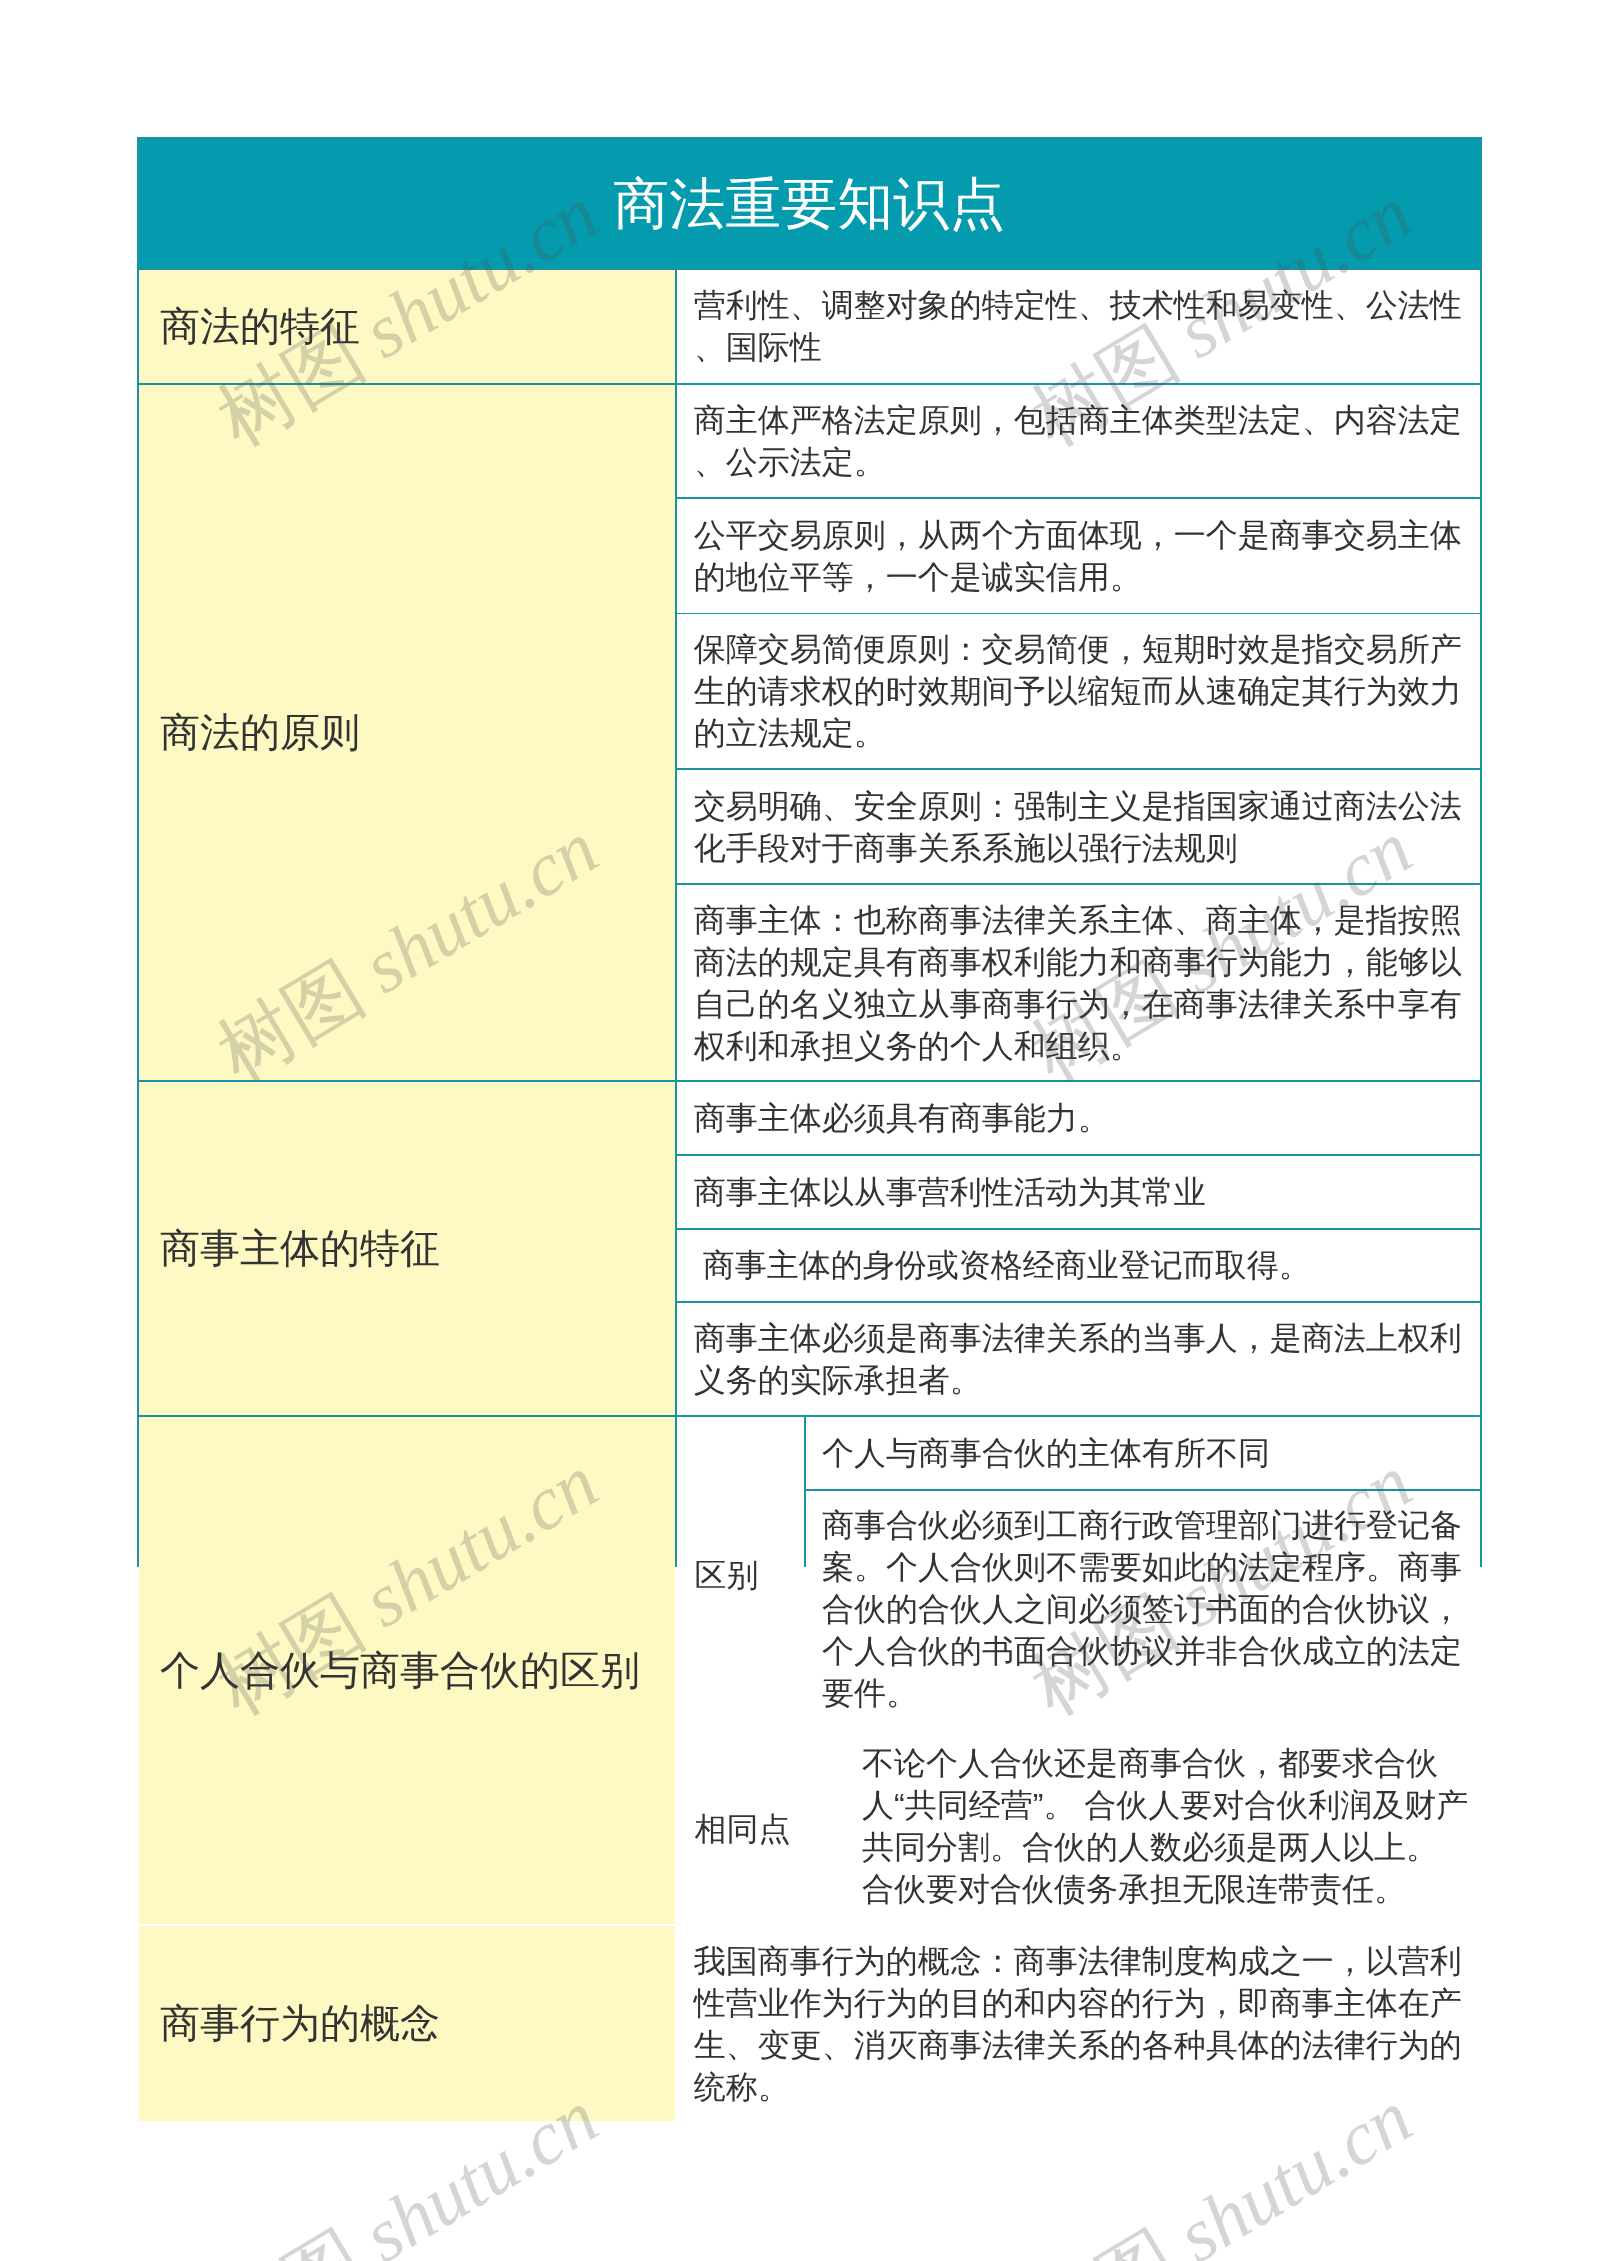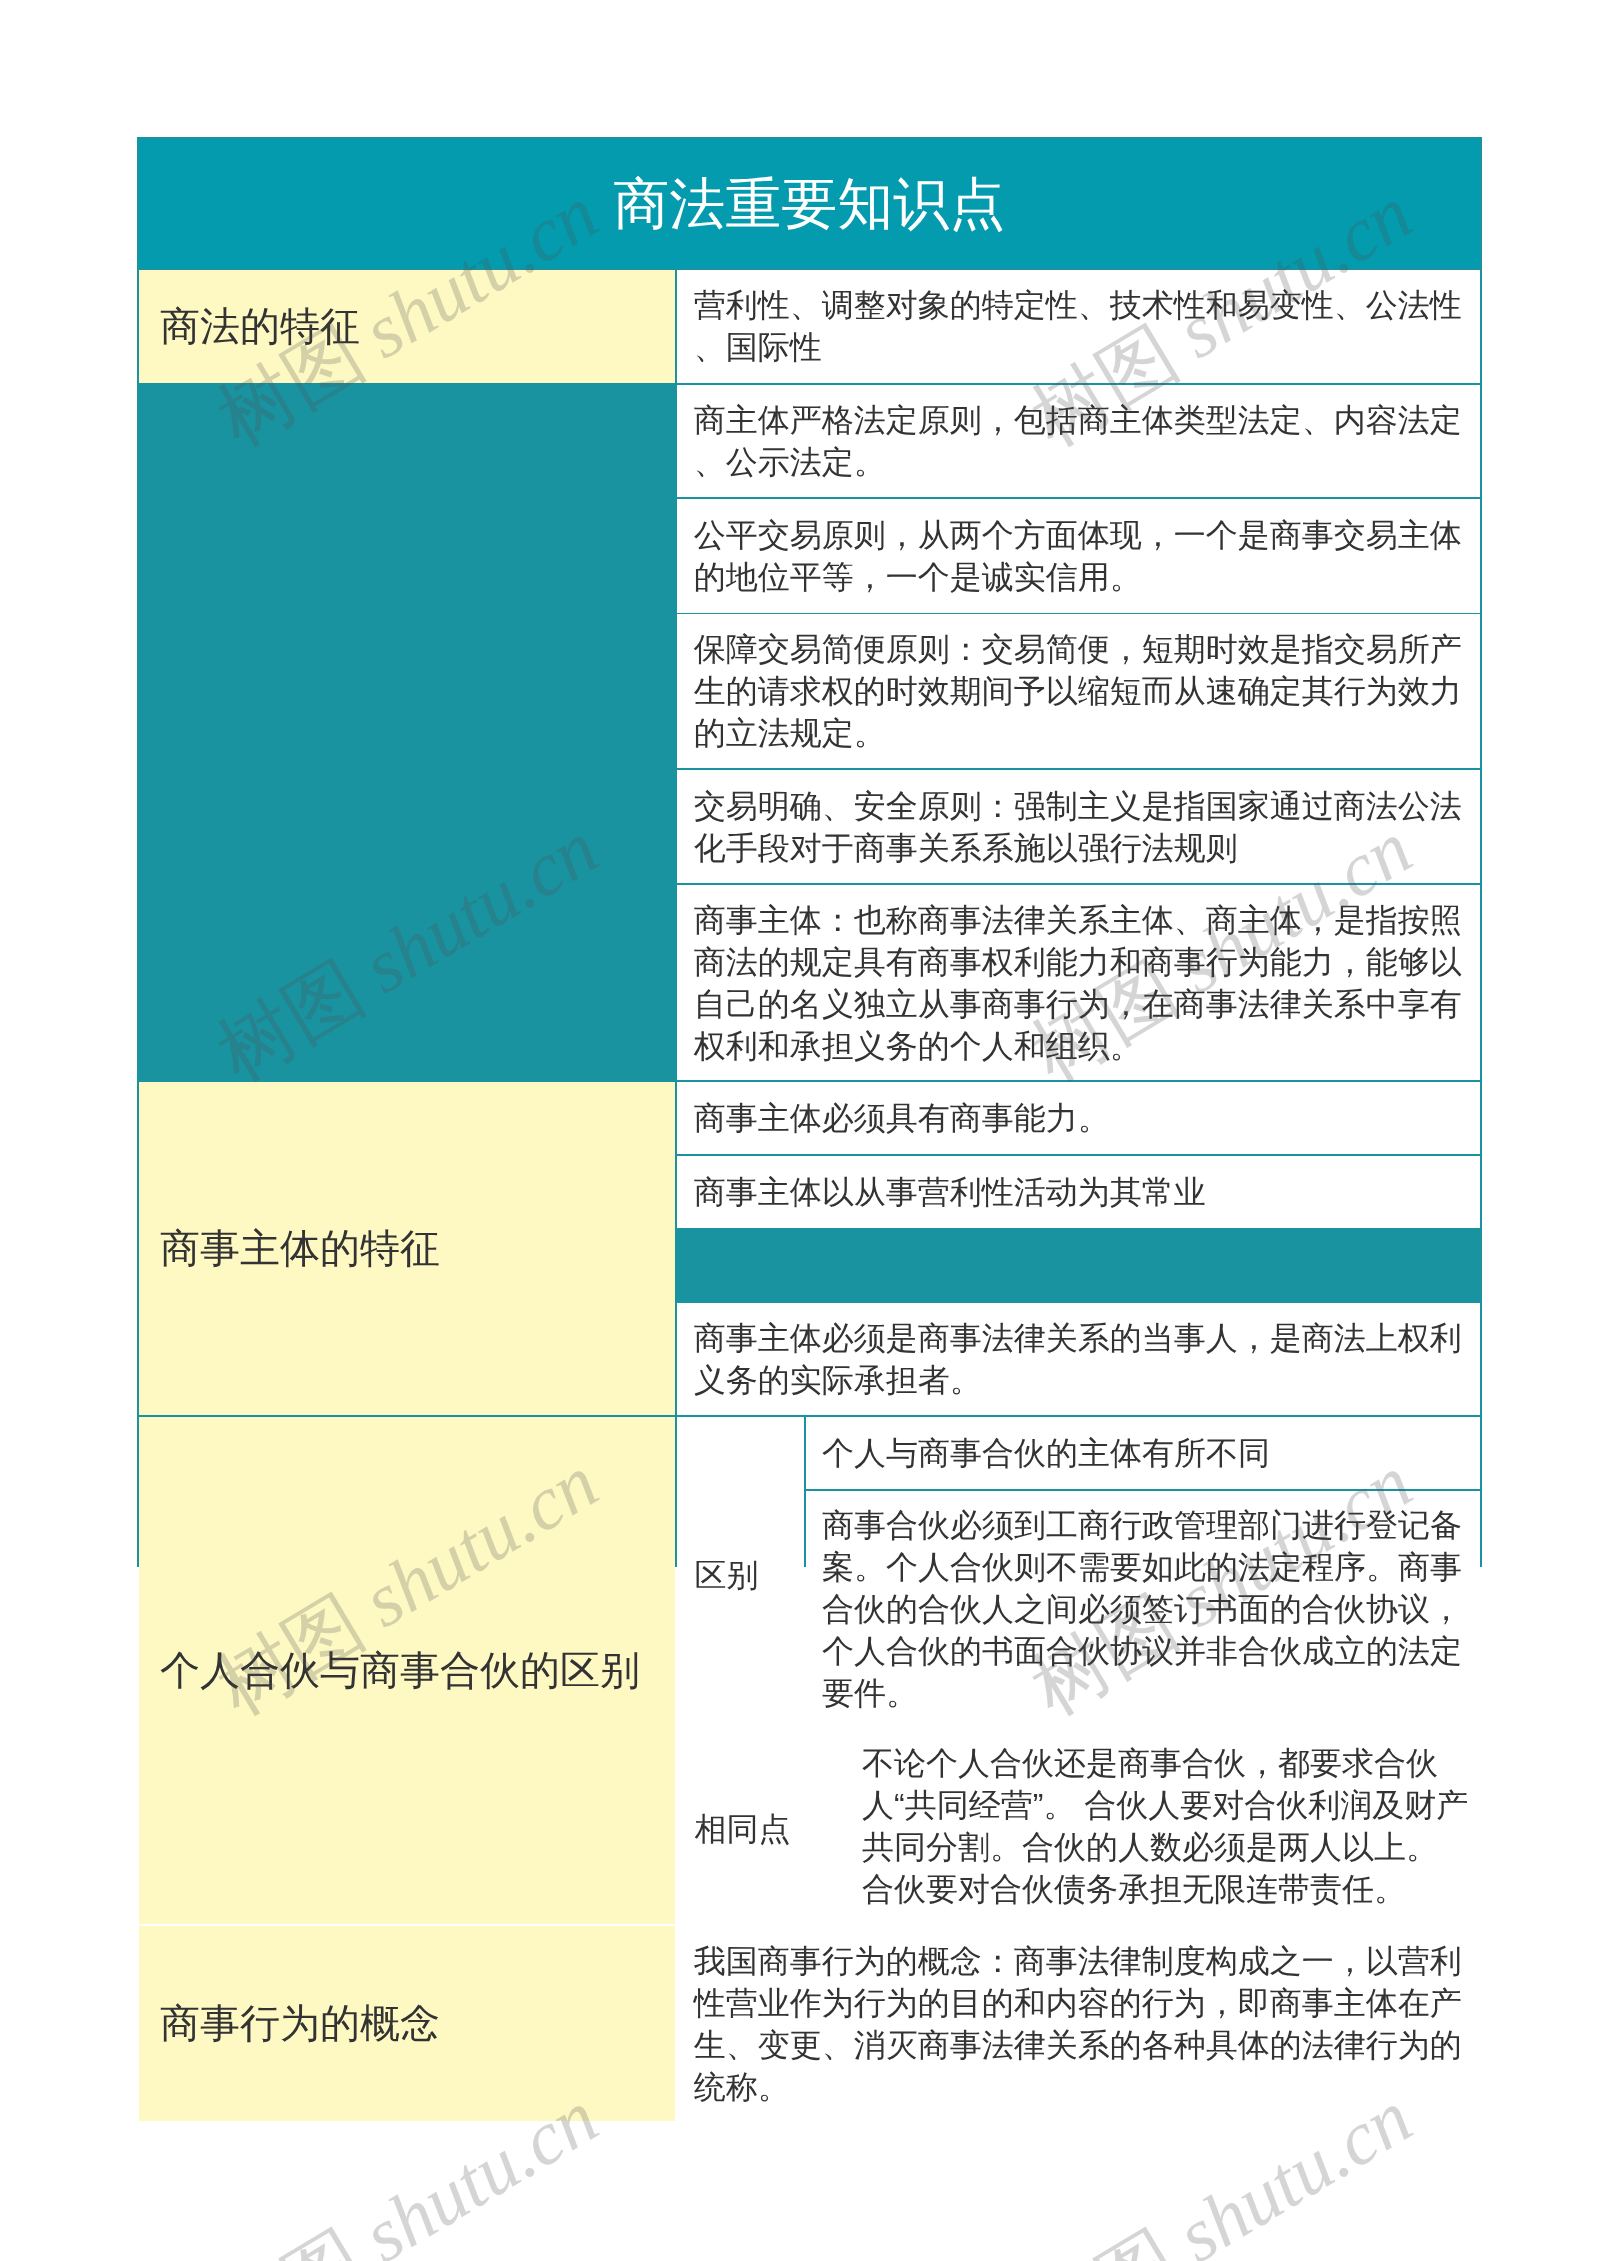--- a/index.html
+++ b/index.html
@@ -107,20 +107,23 @@
     <span class="title">商法重要知识点</span>
   </div>
 
   <div class="cell label" style="grid-row:2; grid-column:1;">
     <span>商法的特征</span>
   </div>
   <div class="cell content" style="grid-row:2; grid-column:2 / 4;">
     <span>营利性、调整对象的特定性、技术性和易变性、公法性、国际性</span>
   </div>
 
+  <div class="cell label" style="grid-row:3 / 8; grid-column:1;">
+    <span>商法的原则</span>
+  </div>
   <div class="cell content" style="grid-row:3; grid-column:2 / 4;">
     <span>商主体严格法定原则，包括商主体类型法定、内容法定、公示法定。</span>
   </div>
   <div class="cell content" style="grid-row:4; grid-column:2 / 4;">
     <span>公平交易原则，从两个方面体现，一个是商事交易主体的地位平等，一个是诚实信用。</span>
   </div>
   <div class="cell content" style="grid-row:5; grid-column:2 / 4;">
     <span>保障交易简便原则：交易简便，短期时效是指交易所产生的请求权的时效期间予以缩短而从速确定其行为效力的立法规定。</span>
   </div>
   <div class="cell content" style="grid-row:6; grid-column:2 / 4;">
@@ -132,20 +135,23 @@
 
   <div class="cell label" style="grid-row:8 / 12; grid-column:1;">
     <span>商事主体的特征</span>
   </div>
   <div class="cell content" style="grid-row:8; grid-column:2 / 4;">
     <span>商事主体必须具有商事能力。</span>
   </div>
   <div class="cell content" style="grid-row:9; grid-column:2 / 4;">
     <span>商事主体以从事营利性活动为其常业</span>
   </div>
+  <div class="cell content" style="grid-row:10; grid-column:2 / 4;">
+    <span> 商事主体的身份或资格经商业登记而取得。</span>
+  </div>
   <div class="cell content" style="grid-row:11; grid-column:2 / 4;">
     <span>商事主体必须是商事法律关系的当事人，是商法上权利义务的实际承担者。</span>
   </div>
 
   <div class="cell label" style="grid-row:12 / 15; grid-column:1;">
     <span>个人合伙与商事合伙的区别</span>
   </div>
   <div class="cell group-label" style="grid-row:12 / 14; grid-column:2;">
     <span>区别</span>
   </div>

